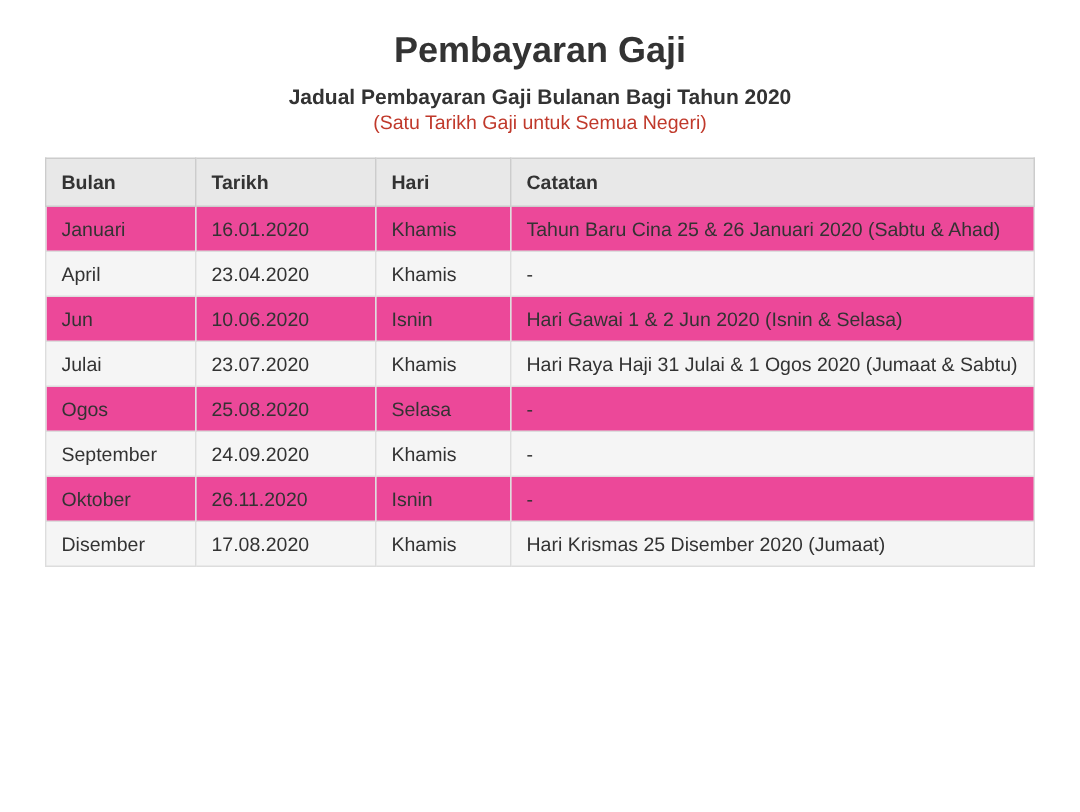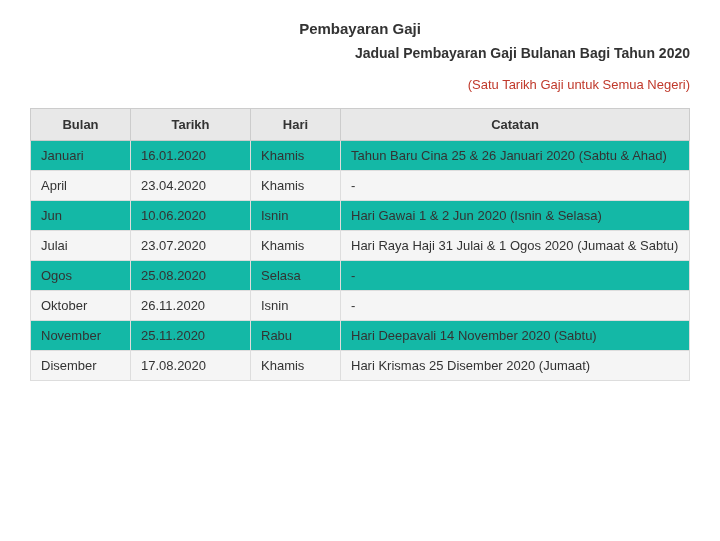--- a/index.html
+++ b/index.html
@@ -11,52 +11,52 @@
       font-family: Arial, sans-serif;
       font-size: 13px;
       background: #fff;
       color: #333;
       width: 720px;
       min-height: 541px;
       padding: 20px 30px;
     }
     .page-title {
       text-align: center;
-      font-size: 15px;
+      font-size: 24px;
       font-weight: bold;
       margin-bottom: 8px;
     }
     .subtitle {
-      text-align: right;
+      text-align: center;
       font-size: 14px;
       font-weight: bold;
-      margin-bottom: 16px;
+      margin-bottom: 2px;
     }
     .subtitle-note {
-      text-align: right;
+      text-align: center;
       font-size: 13px;
       color: #c0392b;
       margin-bottom: 16px;
     }
     table {
       width: 100%;
       border-collapse: collapse;
       font-size: 13px;
     }
     thead tr {
       background: #e8e8e8;
     }
     thead th {
-      text-align: center;
+      text-align: left;
       padding: 8px 10px;
       font-weight: bold;
       border: 1px solid #ccc;
     }
     tbody tr {
-      background: #14b8a6;
+      background: #ec4899;
     }
     tbody tr:nth-child(even) {
       background: #f5f5f5;
     }
     tbody td {
       padding: 7px 10px;
       border: 1px solid #ddd;
       vertical-align: top;
     }
     .col-bulan { width: 100px; }
@@ -105,30 +105,30 @@
         <td>Khamis</td>
         <td>Hari Raya Haji 31 Julai &amp; 1 Ogos 2020 (Jumaat &amp; Sabtu)</td>
       </tr>
       <tr>
         <td>Ogos</td>
         <td>25.08.2020</td>
         <td>Selasa</td>
         <td>-</td>
       </tr>
       <tr>
+        <td>September</td>
+        <td>24.09.2020</td>
+        <td>Khamis</td>
+        <td>-</td>
+      </tr>
+      <tr>
         <td>Oktober</td>
         <td>26.11.2020</td>
         <td>Isnin</td>
         <td>-</td>
-      </tr>
-      <tr>
-        <td>November</td>
-        <td>25.11.2020</td>
-        <td>Rabu</td>
-        <td>Hari Deepavali 14 November 2020 (Sabtu)</td>
       </tr>
       <tr>
         <td>Disember</td>
         <td>17.08.2020</td>
         <td>Khamis</td>
         <td>Hari Krismas 25 Disember 2020 (Jumaat)</td>
       </tr>
     </tbody>
 </table>
 

